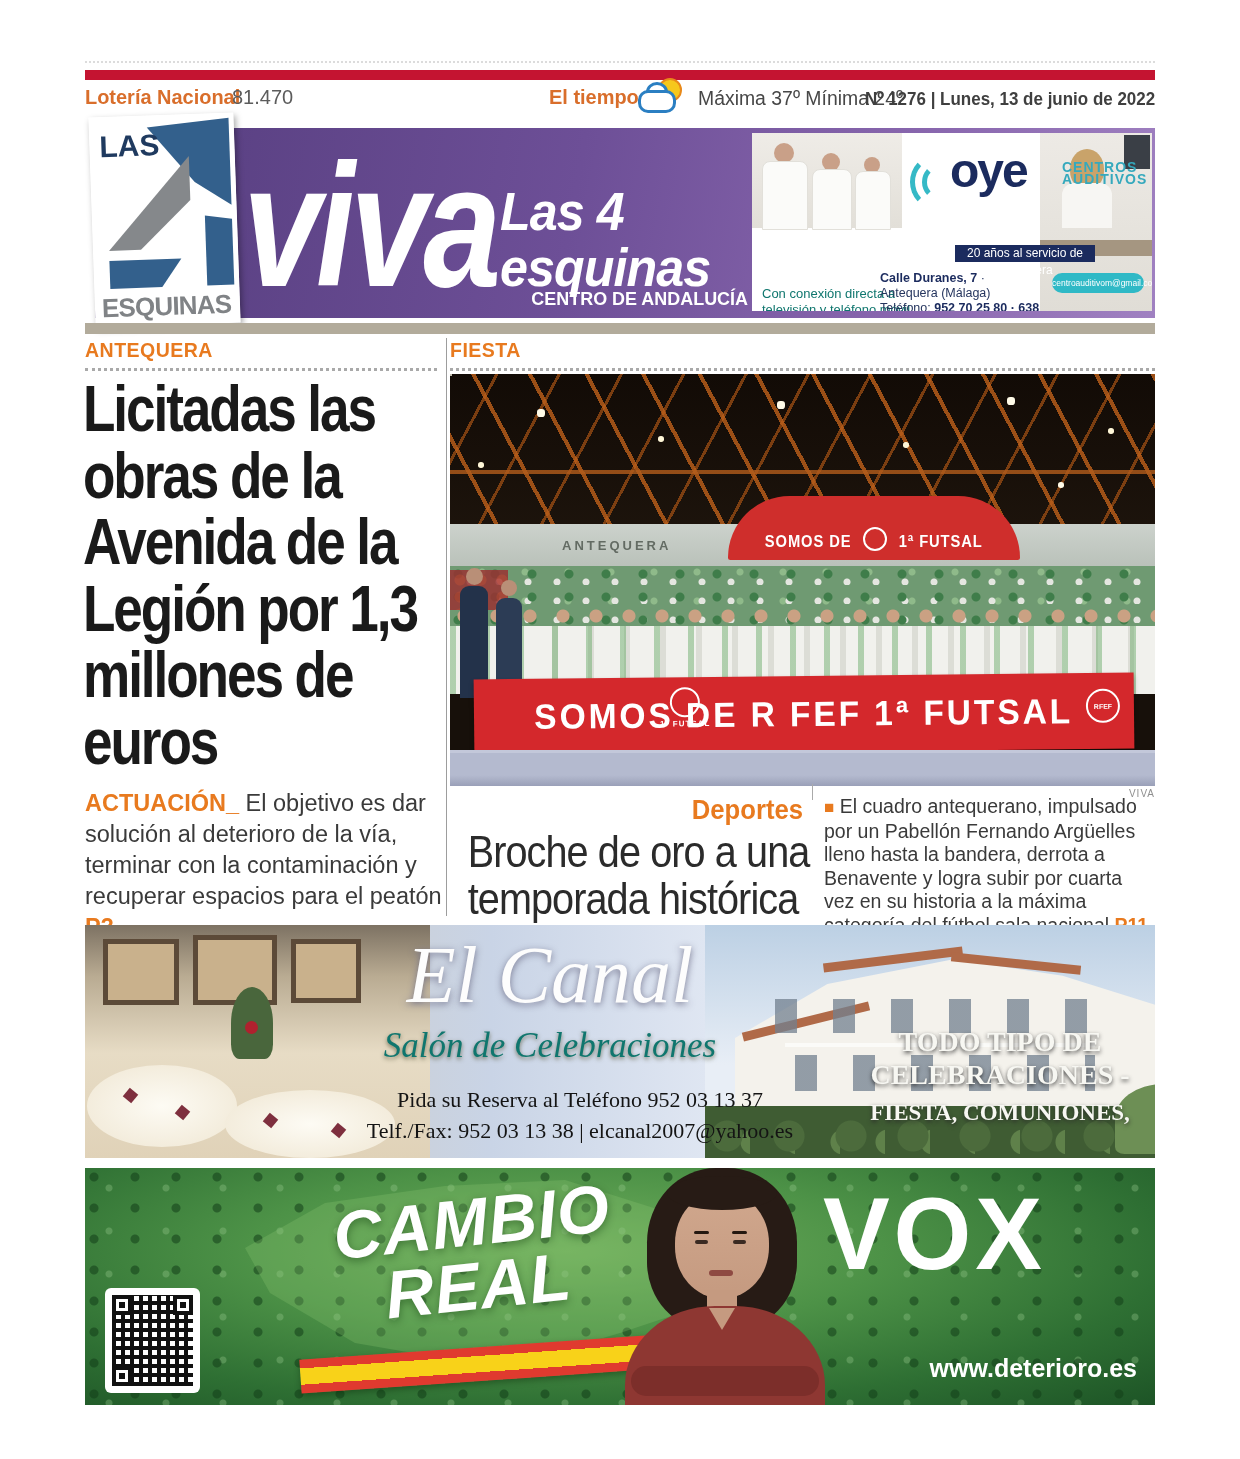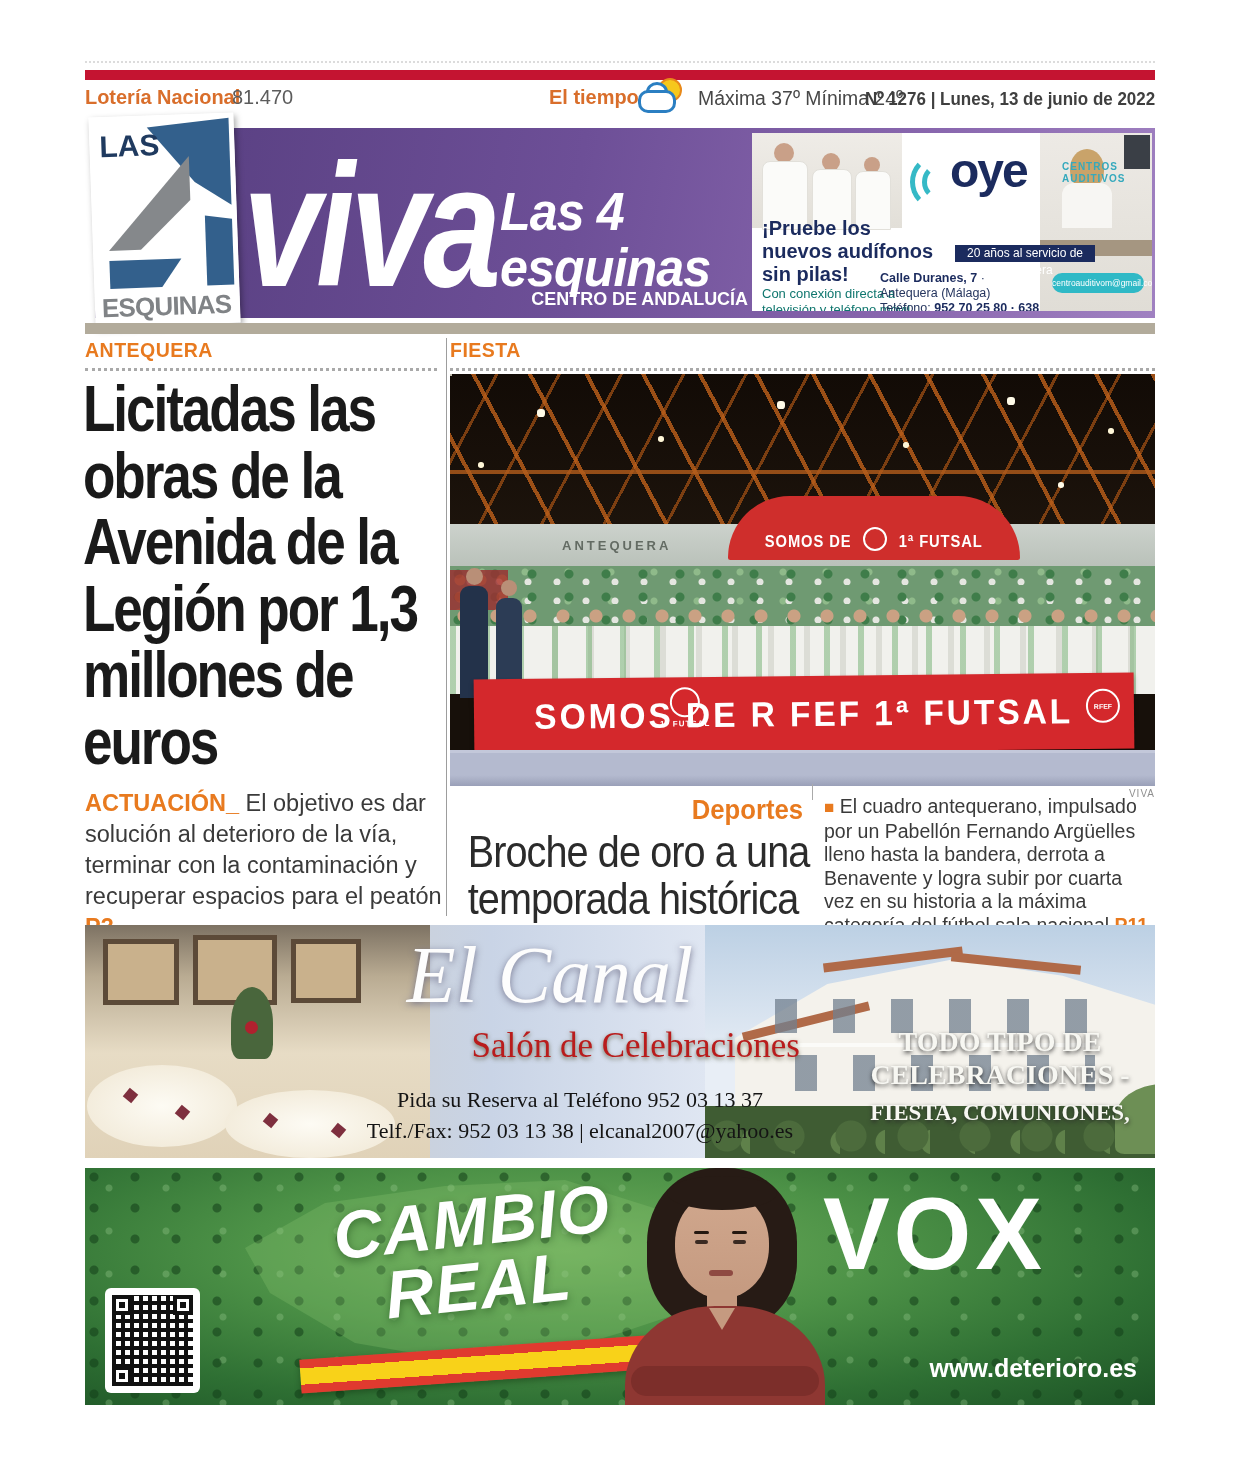--- a/index.html
+++ b/index.html
@@ -33,21 +33,21 @@
   #ad-photo-right{position:absolute;right:0;top:0;width:112px;height:178px;background:linear-gradient(180deg,#edeae5,#e0ddd6);}
   #ad-woman-hair{position:absolute;right:48px;top:16px;width:34px;height:40px;border-radius:50% 50% 45% 45%;background:#c9a36a;}
   #ad-woman-body{position:absolute;right:40px;top:50px;width:50px;height:45px;border-radius:12px 12px 0 0;background:#f7f6f3;}
   #ad-desk{position:absolute;right:0;bottom:55px;width:112px;height:16px;background:#a59681;}
   #ad-screen{position:absolute;right:2px;top:2px;width:26px;height:34px;background:#3a3f46;}
   #oye-logo{position:absolute;left:158px;top:16px;width:180px;height:58px;}
   .oye-arc{position:absolute;border:5px solid transparent;border-left:5px solid #35b9c6;border-radius:50%;}
   #oye-arc1{left:0;top:6px;width:40px;height:44px;}
   #oye-arc2{left:12px;top:15px;width:24px;height:26px;}
   #oye-word{position:absolute;left:40px;top:-6px;font-size:48px;font-weight:bold;color:#1b2b5e;letter-spacing:-2px;}
-  #oye-sub{position:absolute;left:152px;top:12px;font-size:10px;line-height:12px;font-weight:bold;color:#35a9bd;letter-spacing:1px;}
+  #oye-sub{position:absolute;left:152px;top:12px;font-size:14px;line-height:12px;font-weight:bold;color:#35a9bd;letter-spacing:1px;}
   #ad-headline{position:absolute;left:10px;top:84px;font-size:20px;line-height:23px;font-weight:bold;color:#1b2b5e;}
   #ad-subline{position:absolute;left:10px;top:153px;font-size:13px;line-height:15.5px;color:#0f766e;}
   #ad-badge{position:absolute;left:203px;top:112px;width:140px;height:17px;background:#1b2b5e;color:#fff;font-size:12px;line-height:17px;text-align:center;}
   #ad-address{position:absolute;left:128px;top:138px;width:165px;font-size:12.5px;line-height:15px;color:#25355e;}
   .navybold{font-weight:bold;color:#1b2b5e;}
   #ad-email{position:absolute;left:300px;top:140px;width:92px;height:20px;background:#2fb9c6;border-radius:10px;color:#fff;font-size:8.5px;line-height:20px;text-align:center;}
   
   #beige-bar{left:85px;top:323px;width:1070px;height:11px;background:#b2ab9b;}
   #col-divider{left:446px;top:338px;width:1px;height:578px;background:#9d9d9d;}
   .section-label{color:#e87a1f;font-weight:bold;font-size:21px;letter-spacing:.5px;transform:scaleX(.93);transform-origin:left;}
@@ -122,21 +122,21 @@
   #roof1{left:118px;top:30px;width:140px;transform:rotate(-7deg);}
   #roof2{left:246px;top:34px;width:130px;transform:rotate(6deg);}
   #roof3{left:36px;top:92px;width:130px;transform:rotate(-14deg);}
   .win-row{position:absolute;background:repeating-linear-gradient(90deg,#72808f 0 22px,transparent 22px 58px);opacity:.75;}
   #winrow1{left:70px;top:74px;width:330px;height:34px;}
   #winrow2{left:90px;top:130px;width:300px;height:36px;}
   #balcony{position:absolute;left:80px;top:118px;width:310px;height:4px;background:#fbfbf8;}
   #bushes{position:absolute;left:0;bottom:0;width:450px;height:52px;background:radial-gradient(circle 18px at 22px 30px,#4c6b3c 0 15px,transparent 16px),radial-gradient(circle 15px at 48px 36px,#5f814a 0 12px,transparent 13px),#3f5c33;background-size:62px 52px,45px 52px;}
   #agave{position:absolute;left:410px;bottom:4px;width:95px;height:70px;border-radius:50% 50% 10% 10%;background:#6d8f55;}
   #canal-title{left:300px;top:930px;width:500px;text-align:center;font-family:"Liberation Serif",serif;font-style:italic;font-size:80px;color:#fdfdfd;text-shadow:0 2px 7px rgba(110,110,135,.9);}
-  #canal-subtitle{left:300px;top:1026px;width:500px;text-align:right;font-family:"Liberation Serif",serif;font-size:35px;color:#b91c1c;text-shadow:0 2px 4px rgba(90,90,60,.8);}
+  #canal-subtitle{left:300px;top:1026px;width:500px;text-align:center;font-family:"Liberation Serif",serif;font-style:italic;font-size:35px;color:#0f766e;text-shadow:0 2px 4px rgba(90,90,60,.8);}
   .canal-phone{left:320px;width:520px;text-align:center;font-family:"Liberation Serif",serif;font-size:22px;color:#141414;}
   #canal-phone1{top:1087px;}
   #canal-phone2{top:1118px;}
   #canal-right{left:850px;top:1025px;width:300px;text-align:center;font-family:"Liberation Serif",serif;font-weight:bold;color:#f7f7f2;text-shadow:0 2px 4px rgba(40,40,40,.85);}
   .canal-right-big{font-size:28px;line-height:33px;}
   .canal-right-small{font-size:23px;line-height:27px;}
   
   #vox-ad{left:85px;top:1168px;width:1070px;height:237px;overflow:hidden;background:
     radial-gradient(circle 5px at 9px 9px,rgba(18,62,24,.55) 0 4px,transparent 5px),
     radial-gradient(circle 4px at 24px 20px,rgba(150,200,140,.35) 0 3px,transparent 4px),
@@ -215,23 +215,20 @@
       <div id="ad-woman-body"></div>
       <div id="ad-desk"></div>
     </div>
     <div id="oye-logo">
       <div class="oye-arc" id="oye-arc1"></div>
       <div class="oye-arc" id="oye-arc2"></div>
       <div id="oye-word">oye</div>
       <div class="pre" id="oye-sub">CENTROS
 AUDITIVOS</div>
     </div>
-    <div class="pre" id="ad-headline">¡Pruebe los
-nuevos audífonos
-sin pilas!</div>
     <div class="pre" id="ad-subline">Con conexión directa a
 televisión y teléfono móvil</div>
     <div id="ad-badge">20 años al servicio de Antequera</div>
     <div id="ad-address">
       <span class="navybold">Calle Duranes, 7</span><span> · Antequera (Málaga)</span><br>
       <span>Teléfono: </span><span class="navybold">952 70 25 80 · 638 264 017</span>
     </div>
     <div id="ad-email">centroauditivom@gmail.com</div>
   </div>
 

